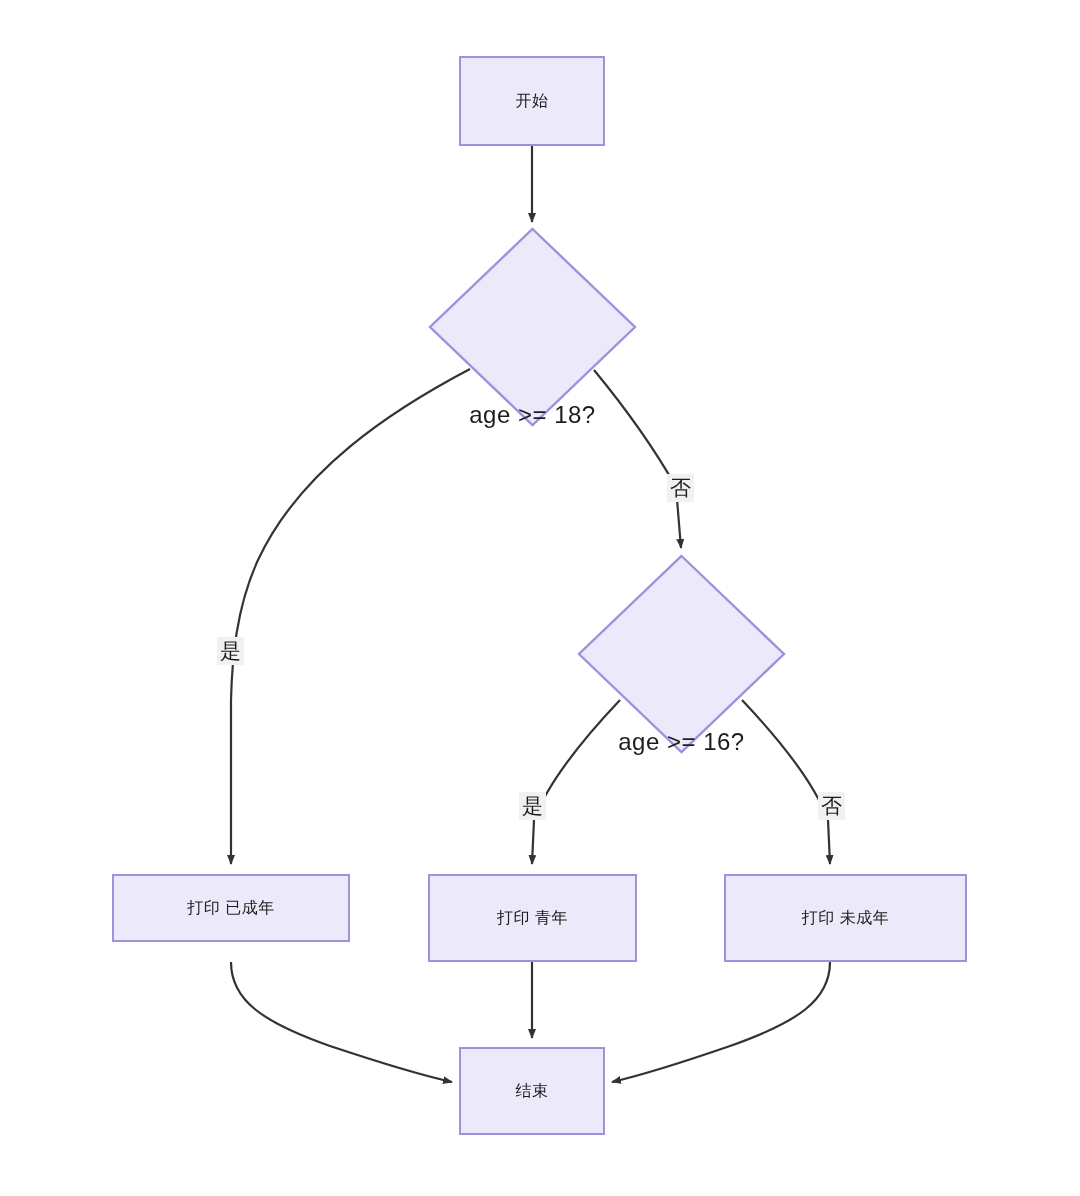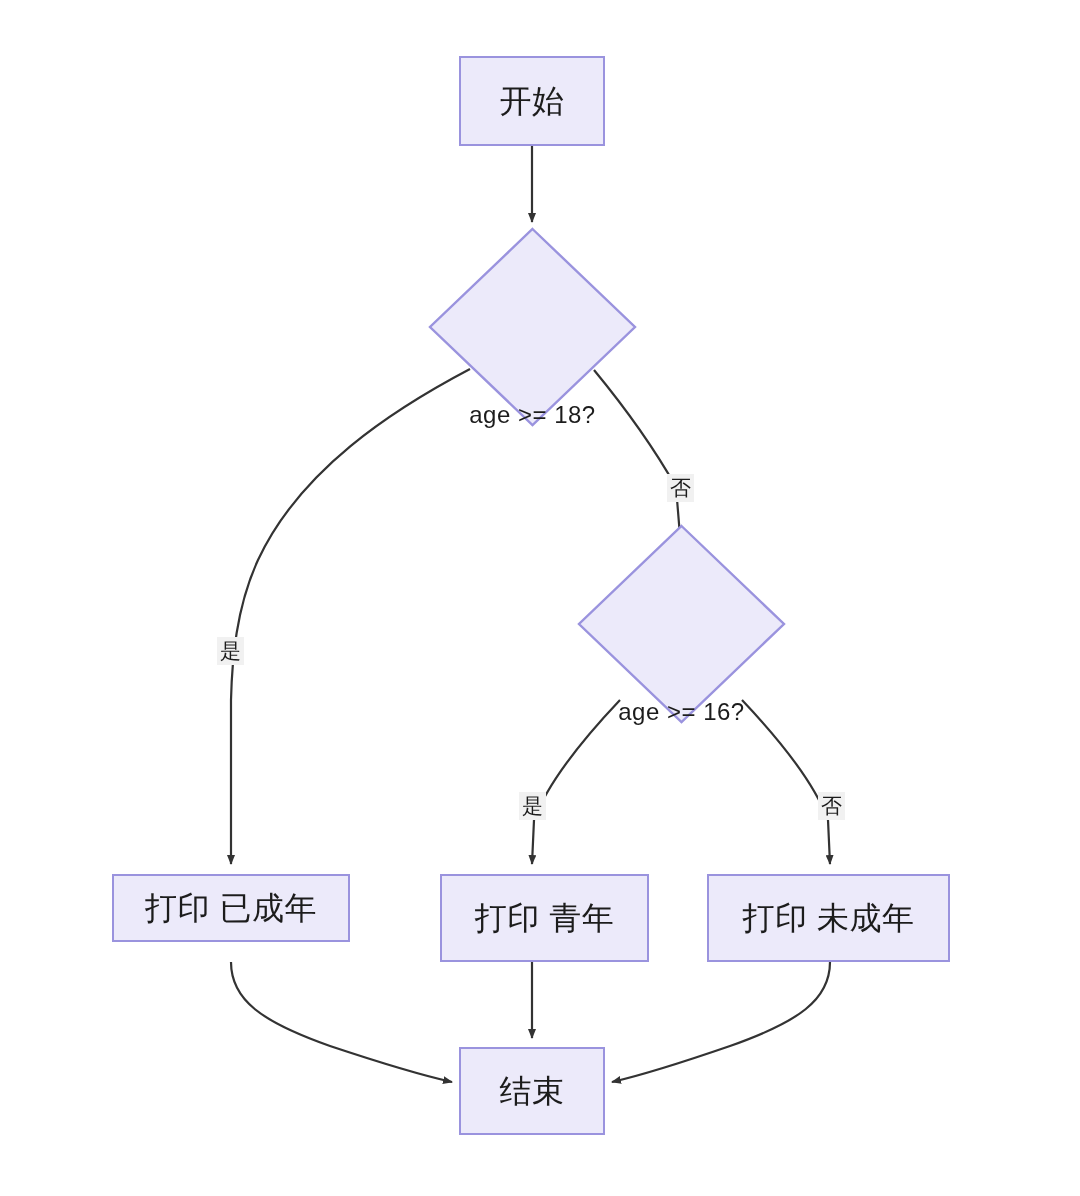--- a/index.html
+++ b/index.html
@@ -31,21 +31,21 @@
     position: absolute;
     box-sizing: border-box;
     background: #ECEAFA;
     border: 2px solid #9A93DE;
     display: flex;
     align-items: center;
     justify-content: center;
     color: #1f1f1f;
   }
   .node-label {
-    font-size: 32px;
+    font-size: 16px;
     line-height: 1;
     letter-spacing: 0.5px;
     white-space: nowrap;
     color: #1c1c1c;
   }
   .node-diamond {
     position: absolute;
     display: flex;
     align-items: flex-end;
     justify-content: center;
@@ -105,36 +105,36 @@
     <span class="node-label">开始</span>
   </div>
 
   <div class="node-diamond" style="left:428px; top:227px; width:209px; height:200px;">
     <svg class="dia-shape" viewBox="0 0 209 200" preserveAspectRatio="none">
       <polygon points="104.5,2 207,100 104.5,198 2,100" fill="#ECEAFA" stroke="#9A93DE" stroke-width="2.4"></polygon>
     </svg>
     <span class="node-label">age &gt;= 18?</span>
   </div>
 
-  <div class="node-diamond" style="left:577px; top:524px; width:209px; height:200px;">
+  <div class="node-diamond" style="left:577px; top:554px; width:209px; height:200px;">
     <svg class="dia-shape" viewBox="0 0 209 200" preserveAspectRatio="none">
       <polygon points="104.5,2 207,100 104.5,198 2,100" fill="#ECEAFA" stroke="#9A93DE" stroke-width="2.4"></polygon>
     </svg>
     <span class="node-label">age &gt;= 16?</span>
   </div>
 
   <div class="node-box" style="left:112px; top:874px; width:238px; height:68px;">
     <span class="node-label">打印 已成年</span>
   </div>
 
-  <div class="node-box" style="left:440px; top:874px; width:209px; height:88px;">
+  <div class="node-box" style="left:428px; top:874px; width:209px; height:88px;">
     <span class="node-label">打印 青年</span>
   </div>
 
-  <div class="node-box" style="left:707px; top:874px; width:243px; height:88px;">
+  <div class="node-box" style="left:724px; top:874px; width:243px; height:88px;">
     <span class="node-label">打印 未成年</span>
   </div>
 
   <div class="node-box" style="left:459px; top:1047px; width:146px; height:88px;">
     <span class="node-label">结束</span>
   </div>
 
   <div class="edge-label" style="left:217px; top:637px;">是</div>
 
   <div class="edge-label" style="left:667px; top:474px;">否</div>

